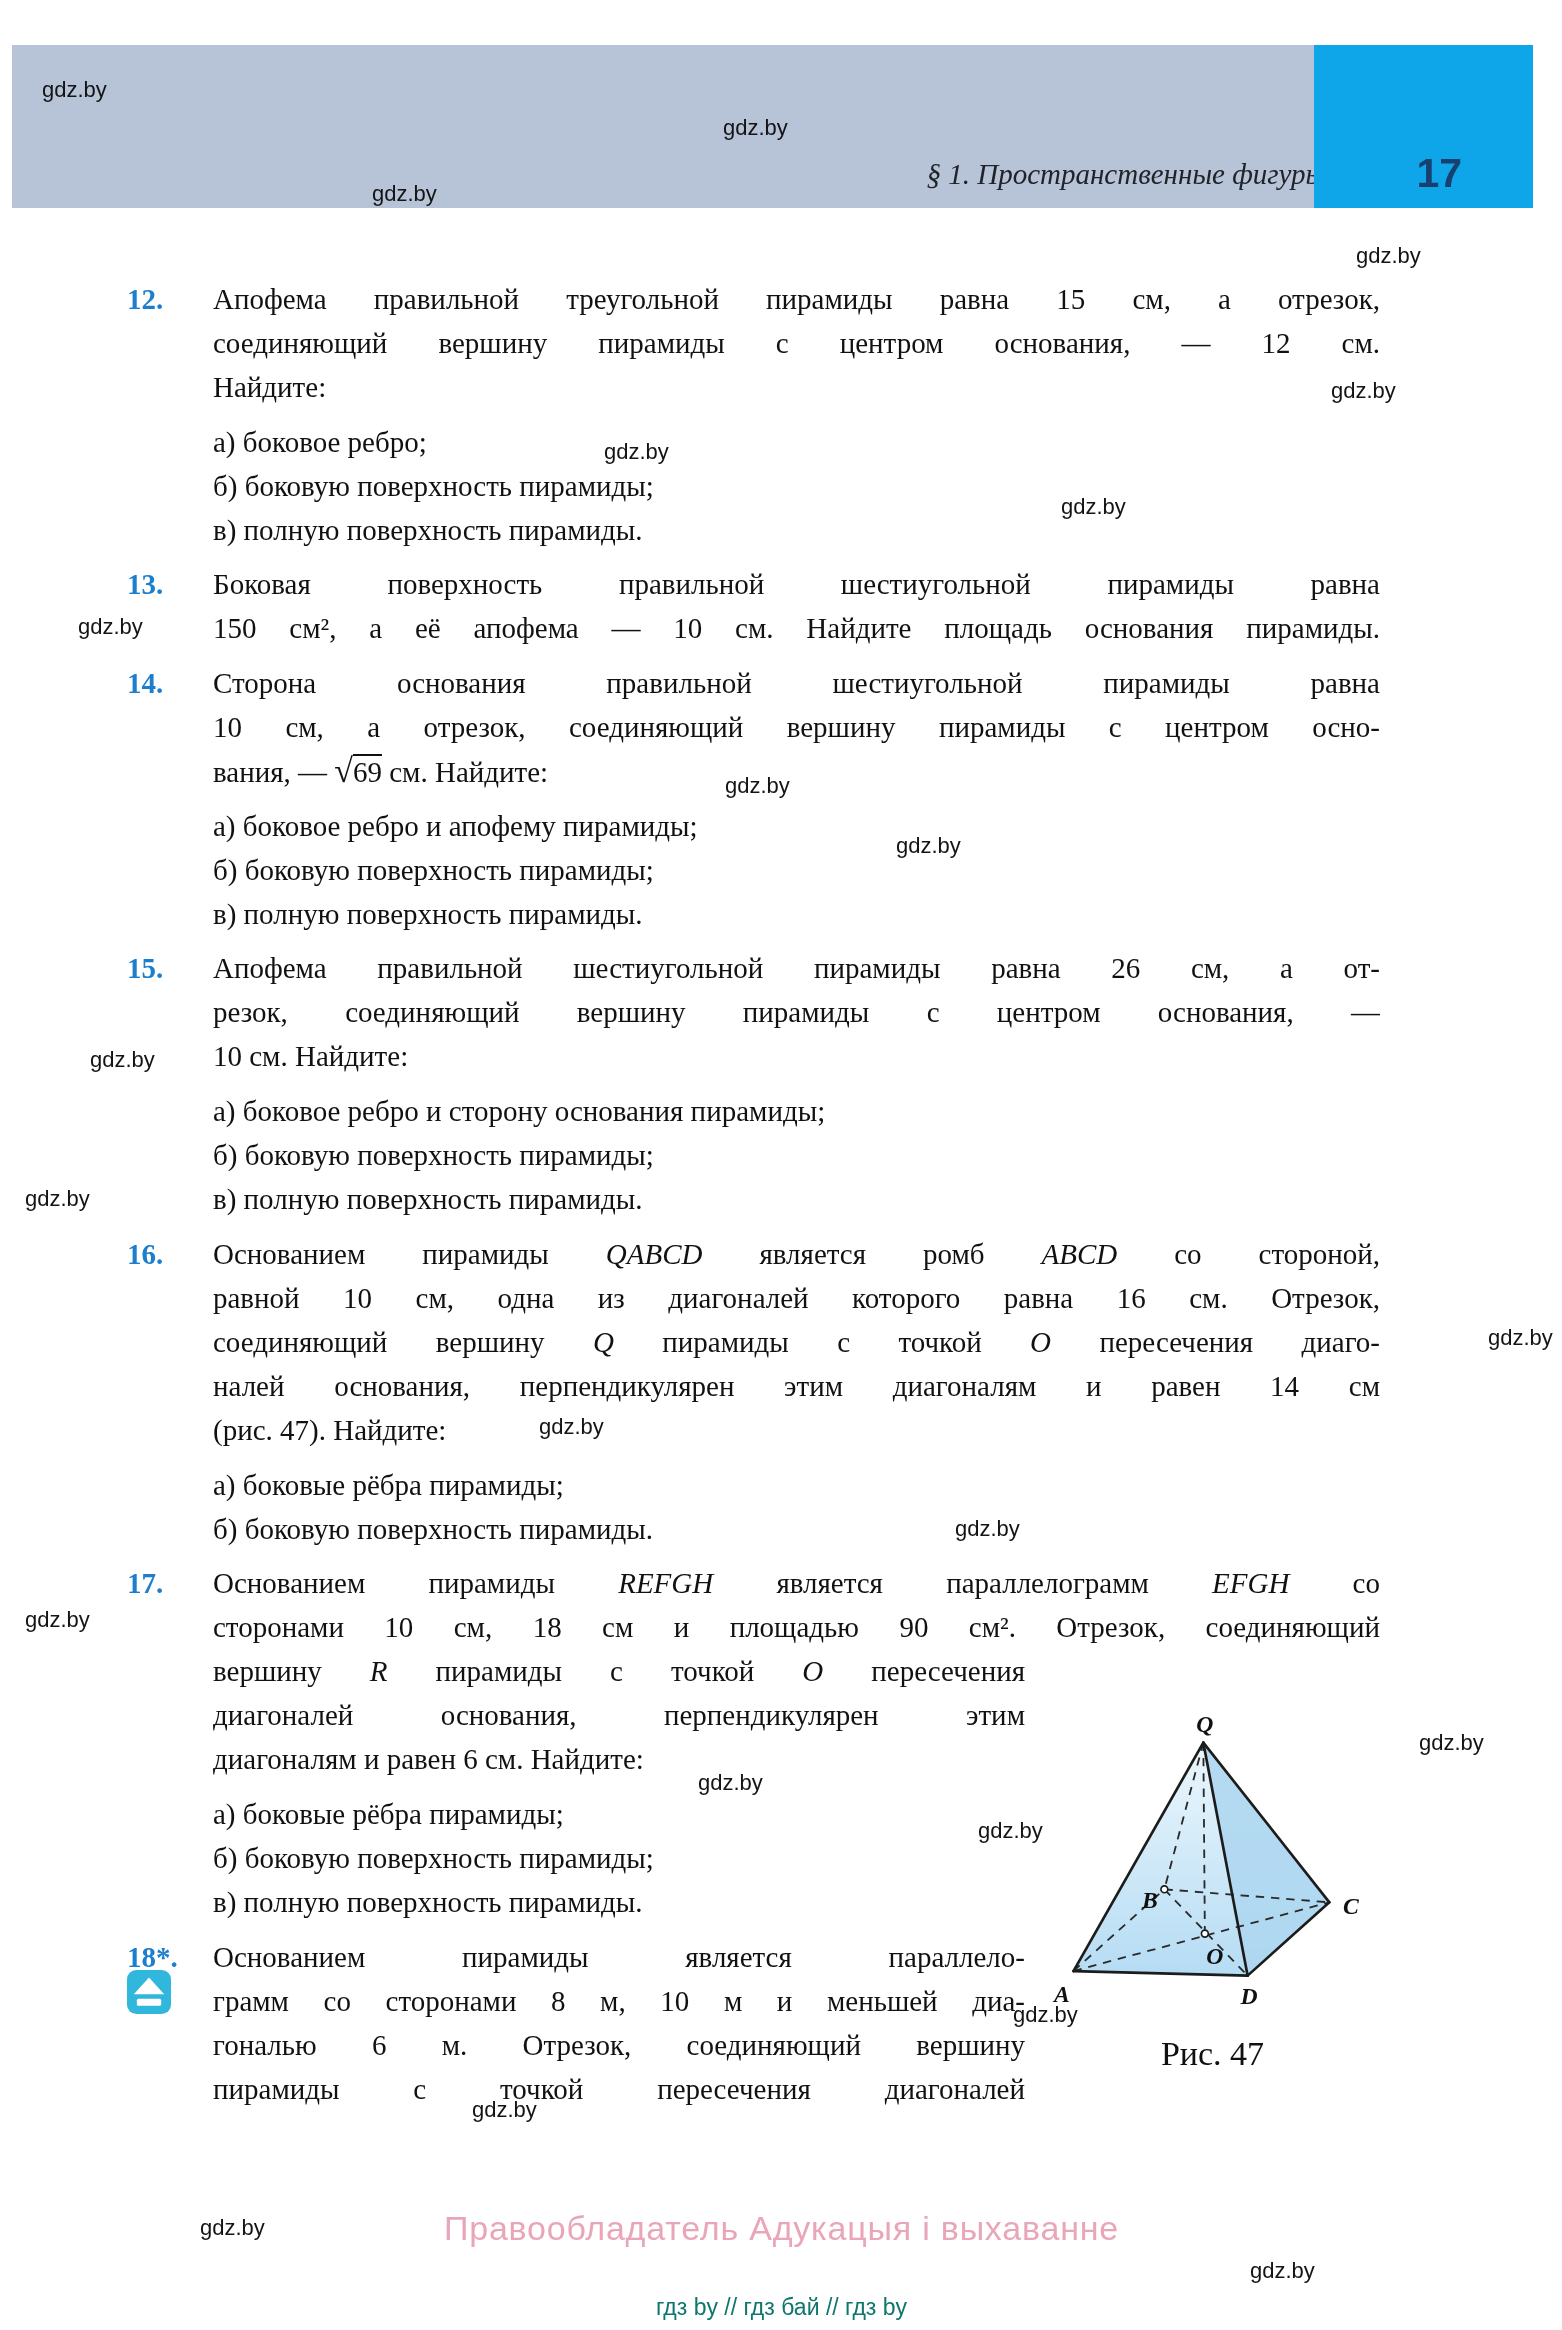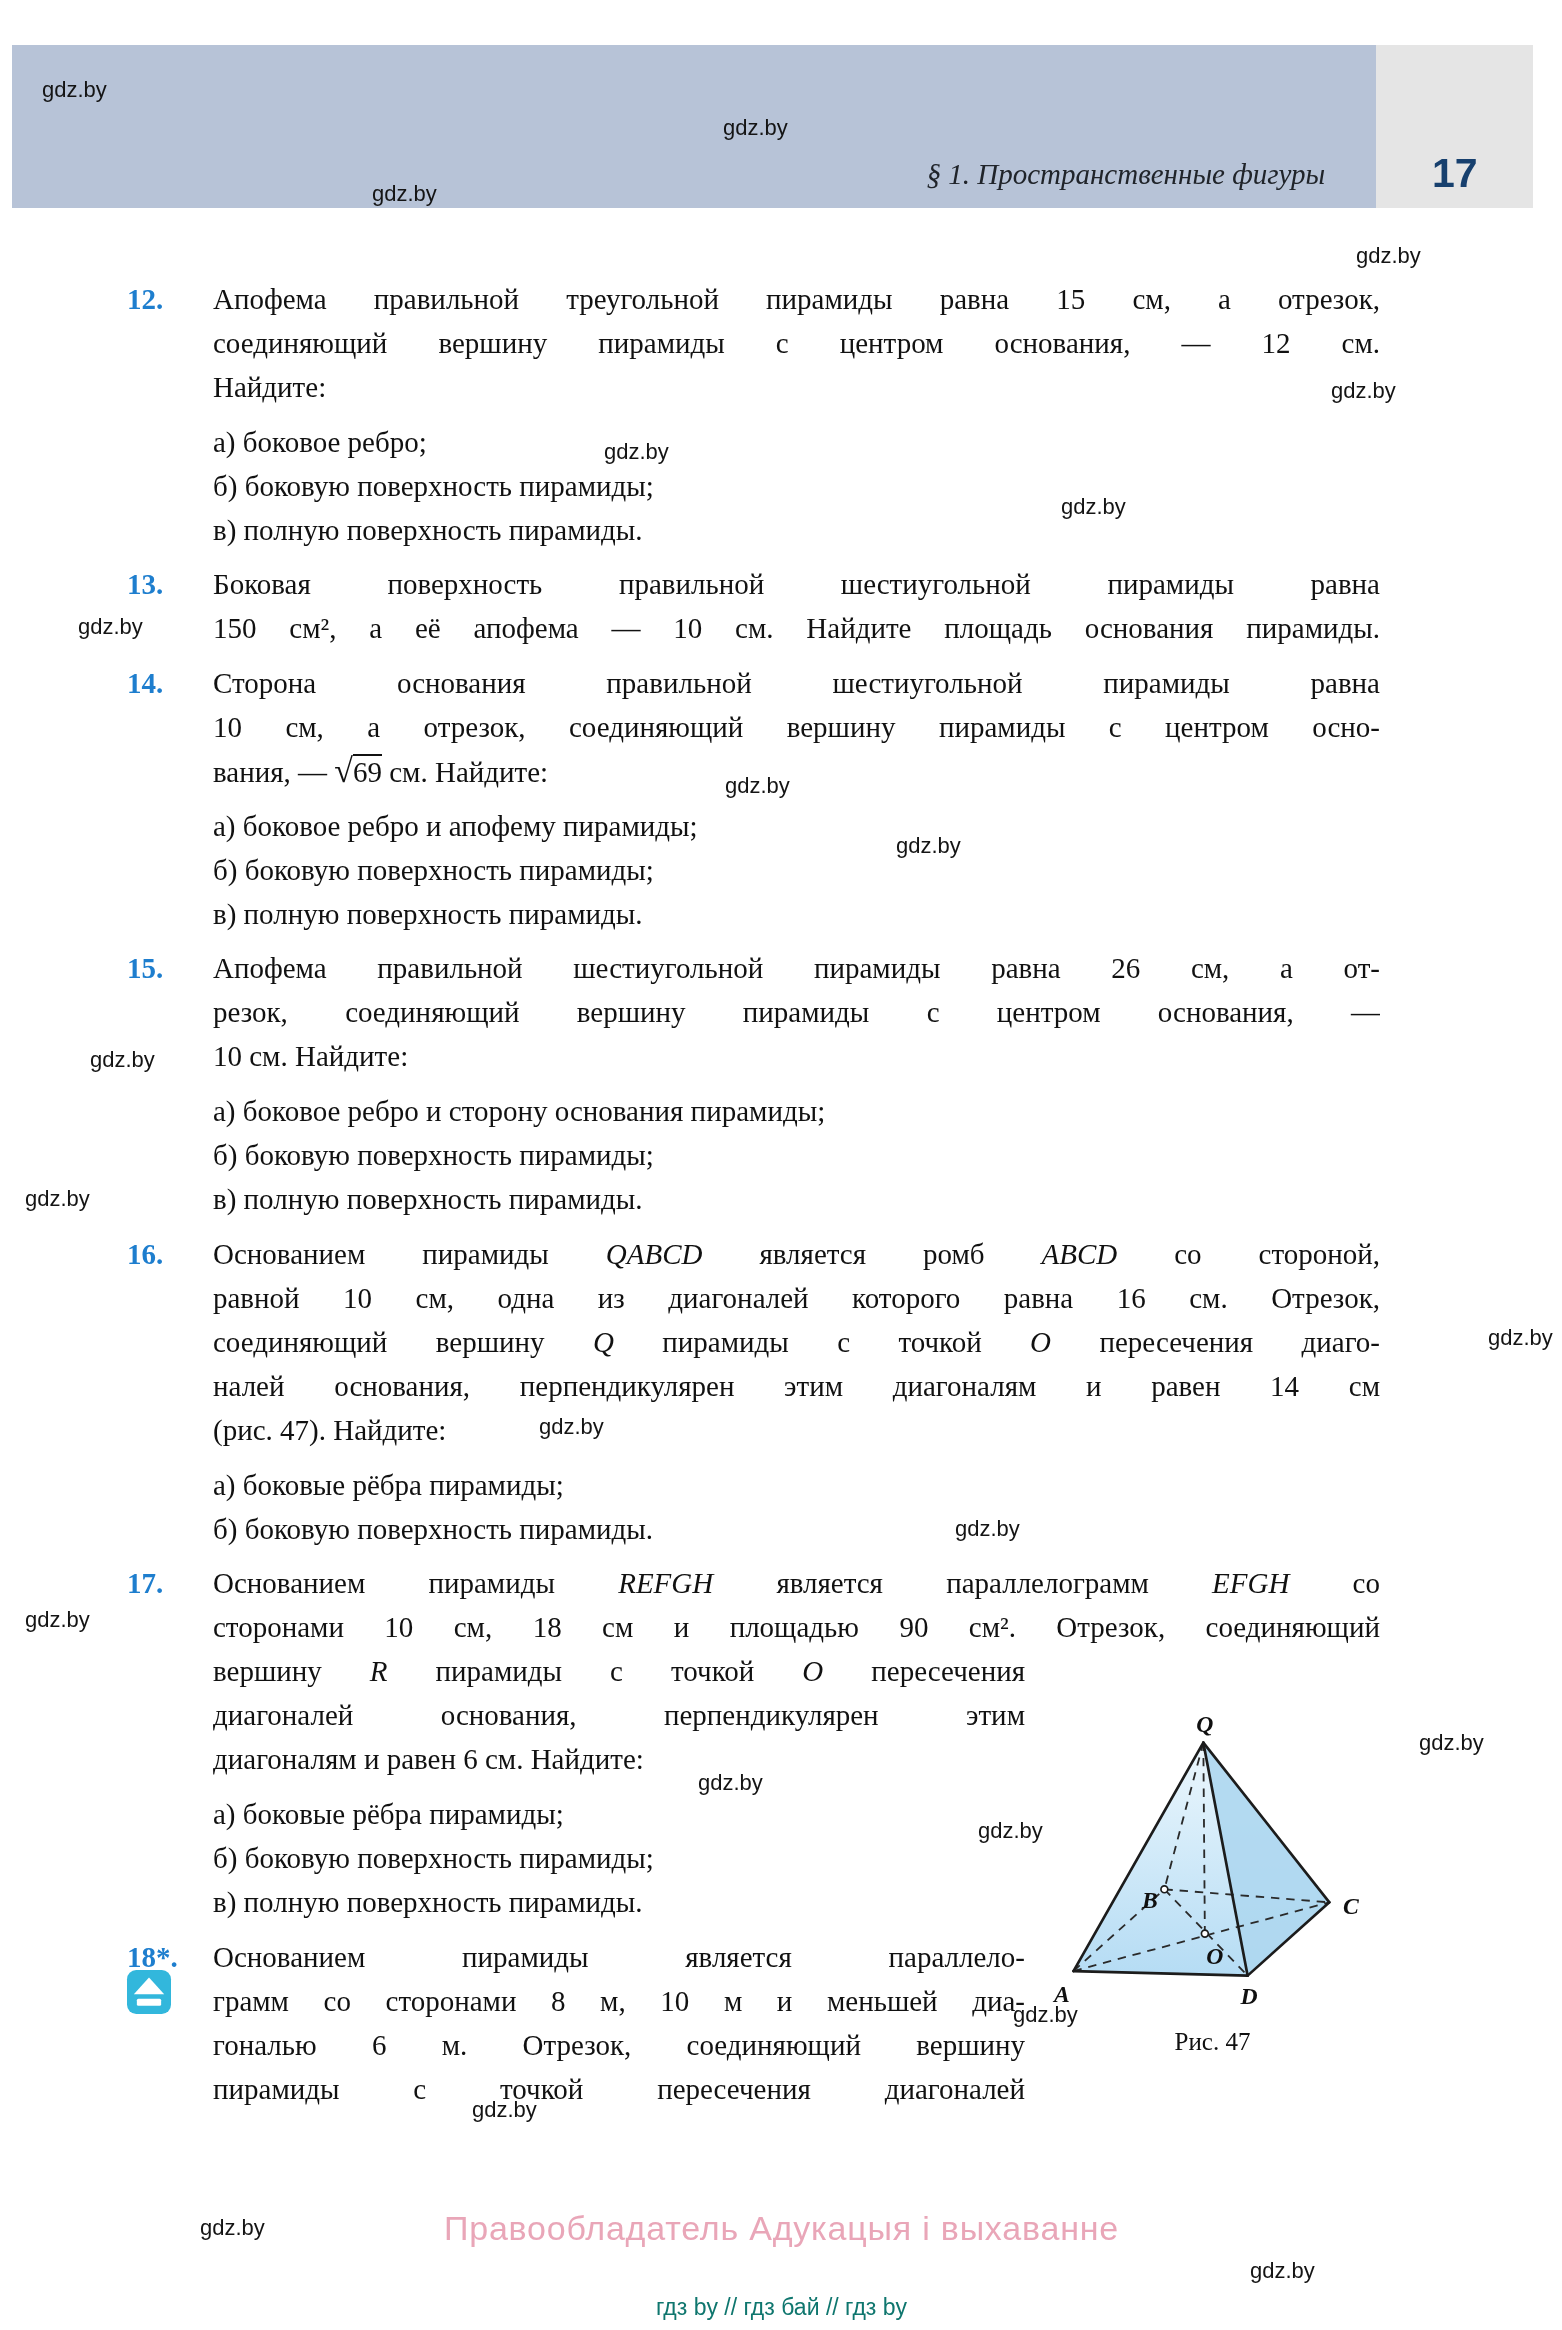--- a/index.html
+++ b/index.html
@@ -8,22 +8,22 @@
 
   
   .top-banner{position:absolute;top:9.2px;left:0;width:100%;text-align:center;
     font:600 21.4px "Liberation Sans","DejaVu Sans",sans-serif;color:#00a94f;z-index:6;}
 
   
   .header-bar{position:absolute;left:12.2px;top:45px;width:1521px;height:163px;
     background:#b7c3d7;z-index:1;}
   .header-title{position:absolute;right:208px;bottom:17px;
     font-style:italic;font-size:29px;color:#20242a;}
-  .page-number-box{position:absolute;right:0;top:0;width:157px;height:100%;
-    background:#e5e5e5;display:flex;align-items:flex-end;justify-content:center;}
+  .page-number-box{position:absolute;right:0;top:0;width:188px;height:100%;
+    background:#0ea5e9;display:flex;align-items:flex-end;justify-content:center;padding-left:31px;}
   .page-number{font:600 41px "Liberation Sans","DejaVu Sans",sans-serif;
     color:#17406e;padding-bottom:10.7px;}
 
   
   .wm-layer{position:absolute;left:0;top:0;width:100%;height:100%;z-index:5;pointer-events:none;border-radius:18px;}
   .wm{position:absolute;font:22px "Liberation Sans","DejaVu Sans",sans-serif;color:#141414;white-space:nowrap;}
 
   
   .content{position:absolute;left:213px;top:277px;width:1167px;z-index:2;
     font-size:29px;line-height:44px;}
@@ -39,21 +39,21 @@
   .ov{text-decoration:overline;}
   .big{font-size:34px;}
 
   
   .fig{position:absolute;left:1048px;top:1706px;width:329px;margin:0;z-index:3;}
   .edge line{stroke:#1c1c1c;stroke-width:3.5;stroke-linecap:round;}
   .hid line{stroke:#2a2a2a;stroke-width:2.4;stroke-dasharray:11 9;}
   .dot{fill:#ffffff;stroke:#1c1c1c;stroke-width:2.2;}
   .vlabel{font-family:"Liberation Serif","DejaVu Serif",serif;
     font-style:italic;font-weight:bold;font-size:31px;fill:#101010;}
-  .fig figcaption{width:329px;text-align:center;margin-top:14px;font-size:25px;color:#101010;}
+  .fig figcaption{width:329px;text-align:center;margin-top:21px;font-size:34px;color:#101010;}
 
   
   .p18-icon{position:absolute;left:-86px;top:35px;width:44px;height:44px;
     background:#32b7dc;border-radius:9.2px;display:flex;align-items:center;justify-content:center;}
 
   
   .publisher{position:absolute;top:2203px;left:0;width:100%;text-align:center;
     font:34px "Liberation Sans","DejaVu Sans",sans-serif;color:#e9a6b8;letter-spacing:0.8px;z-index:2;margin-top:6px;}
   .footer-links{position:absolute;top:2294px;left:0;width:100%;text-align:center;
     font:23px "Liberation Sans","DejaVu Sans",sans-serif;color:#0f766e;z-index:2;}

